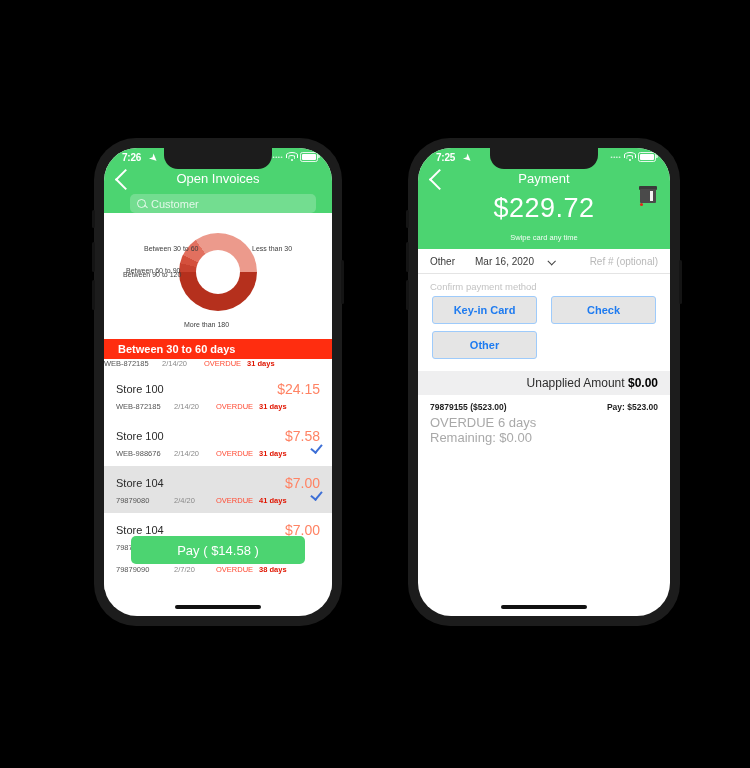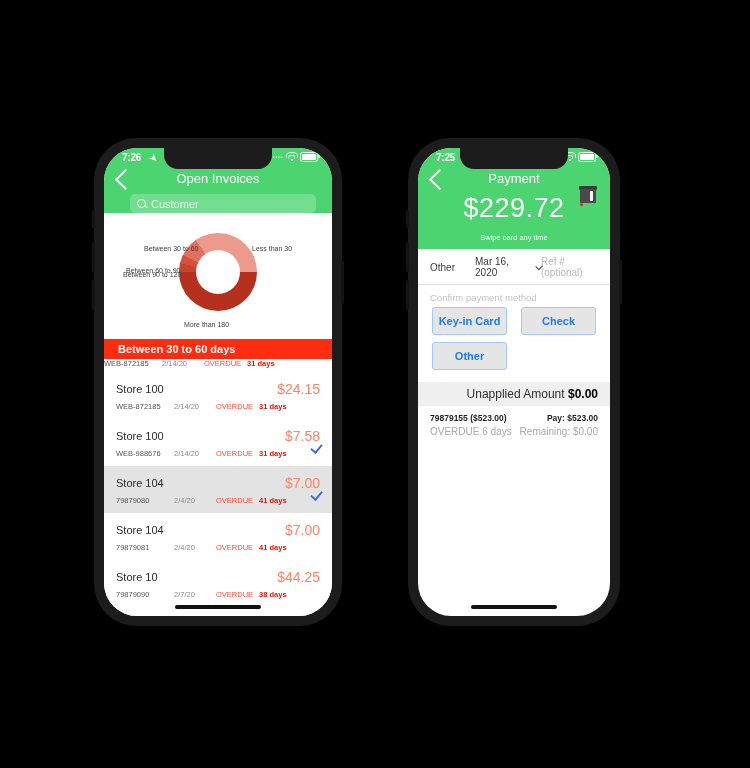--- a/index.html
+++ b/index.html
@@ -94,21 +94,21 @@
   .confirm{font-size:9.5px;color:#c3c3c3;padding:7px 12px 4px;background:#fff;}
   .grid{display:grid;grid-template-columns:1fr 1fr;gap:7px 14px;padding:0 14px 12px;background:#fff;}
   .pmbtn{border:1px solid #9ecbfb;border-radius:3px;text-align:center;font-size:11px;color:#1e7bf0;
         padding:7px 0;background:#e5e5e5;font-weight:bold;}
 
   .unap{background:#efeff0;text-align:right;padding:5px 12px;font-size:12px;color:#2d2d2d;}
   .unap b{color:#000;font-weight:bold;}
 
   .p2row{padding:7px 12px 0;background:#fff;}
   .p2r1{display:flex;justify-content:space-between;font-size:8.5px;color:#1e1e1e;font-weight:bold;}
-  .p2r2{display:flex;justify-content:space-between;font-size:10px;color:#a9a9a9;margin-top:3px;}
+  .p2r2{display:flex;justify-content:space-between;font-size:13px;color:#a9a9a9;margin-top:3px;flex-direction:column;}
 </style>
 </head>
 <body>
 
 <div class="stage">
 
   <div class="phone" style="left:94px;top:138px;width:248px;height:488px;">
     <div class="sidebtn" style="left:-2px;top:72px;width:3px;height:18px;"></div>
     <div class="sidebtn" style="left:-2px;top:104px;width:3px;height:30px;"></div>
     <div class="sidebtn" style="left:-2px;top:142px;width:3px;height:30px;"></div>
@@ -211,44 +211,41 @@
         </div>
         <div class="inv-r2">
           <span class="inv-num">79879081</span>
           <span class="inv-date">2/4/20</span>
           <span class="inv-od">OVERDUE</span>
           <span class="inv-days">41 days</span>
         </div>
       </div>
 
       <div class="inv">
-        <div class="inv-r1">
-          <span class="inv-name">Store 10</span>
-          <span class="inv-amt">$44.25</span>
-        </div>
         <div class="inv-r2">
           <span class="inv-num">79879090</span>
           <span class="inv-date">2/7/20</span>
           <span class="inv-od">OVERDUE</span>
           <span class="inv-days">38 days</span>
         </div>
       </div>
 
       <div class="inv">
         <div class="inv-r1">
           
           
         </div>
       </div>
 
+      <div class="paybtn">Pay ( $14.58 )</div>
       <div class="home-ind"></div>
     </div>
   </div>
 
-  <div class="phone" style="left:408px;top:138px;width:212px;height:488px;">
+  <div class="phone" style="left:408px;top:138px;width:272px;height:488px;">
     <div class="sidebtn" style="left:-2px;top:72px;width:3px;height:18px;"></div>
     <div class="sidebtn" style="left:-2px;top:104px;width:3px;height:30px;"></div>
     <div class="sidebtn" style="left:-2px;top:142px;width:3px;height:30px;"></div>
     <div class="sidebtn" style="right:-2px;top:122px;width:3px;height:44px;"></div>
 
     <div class="inner">
       <div class="notch"></div>
 
       <div class="p2head" style="position:relative;">
         <div class="statusbar">

